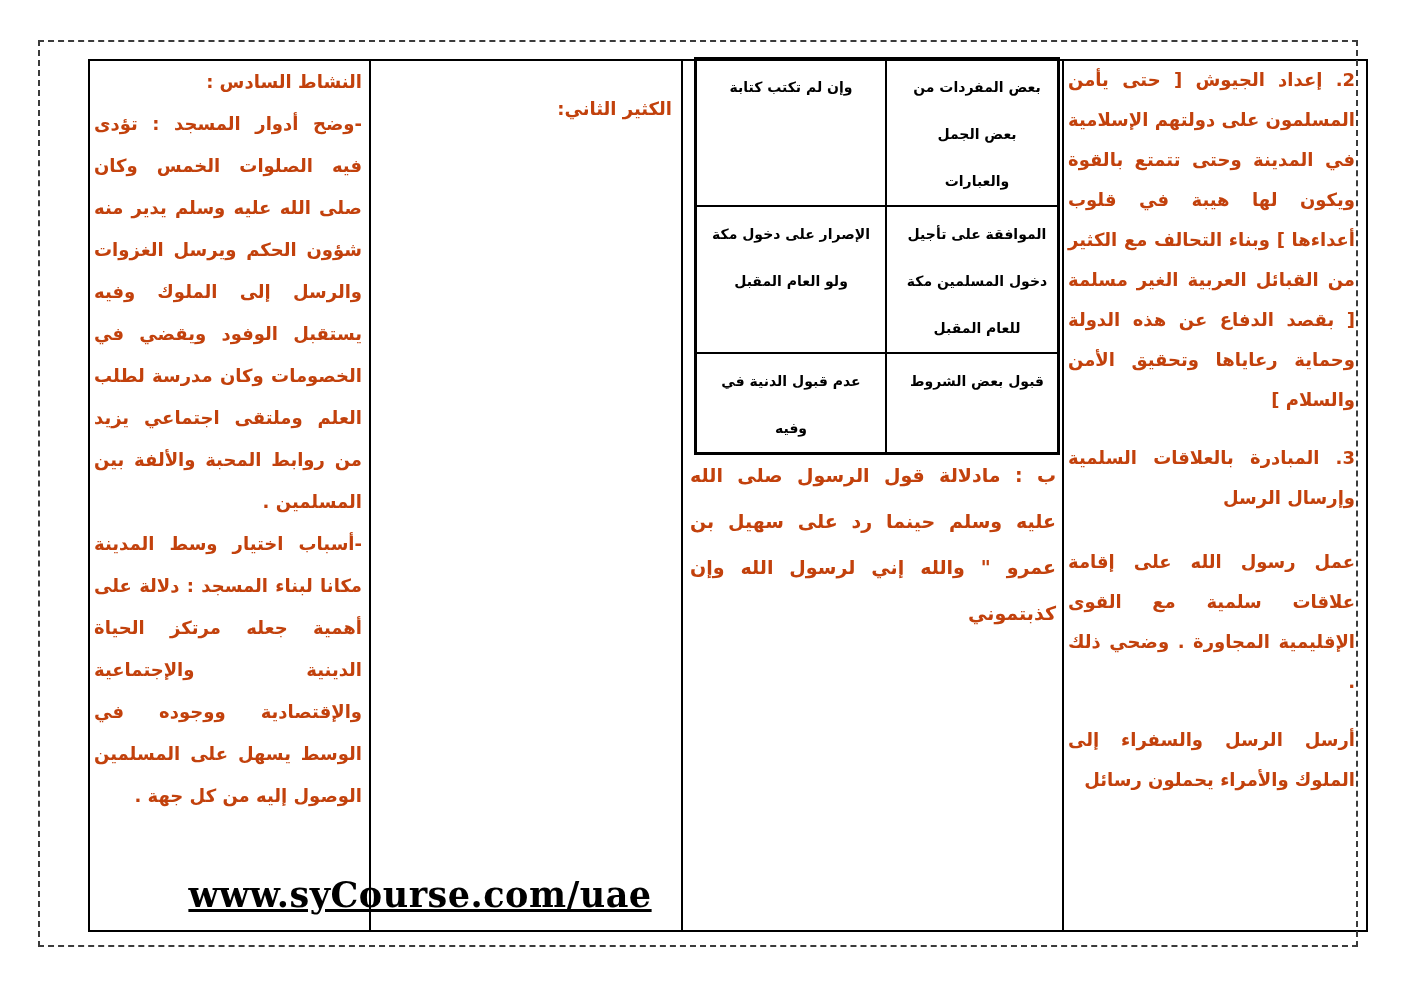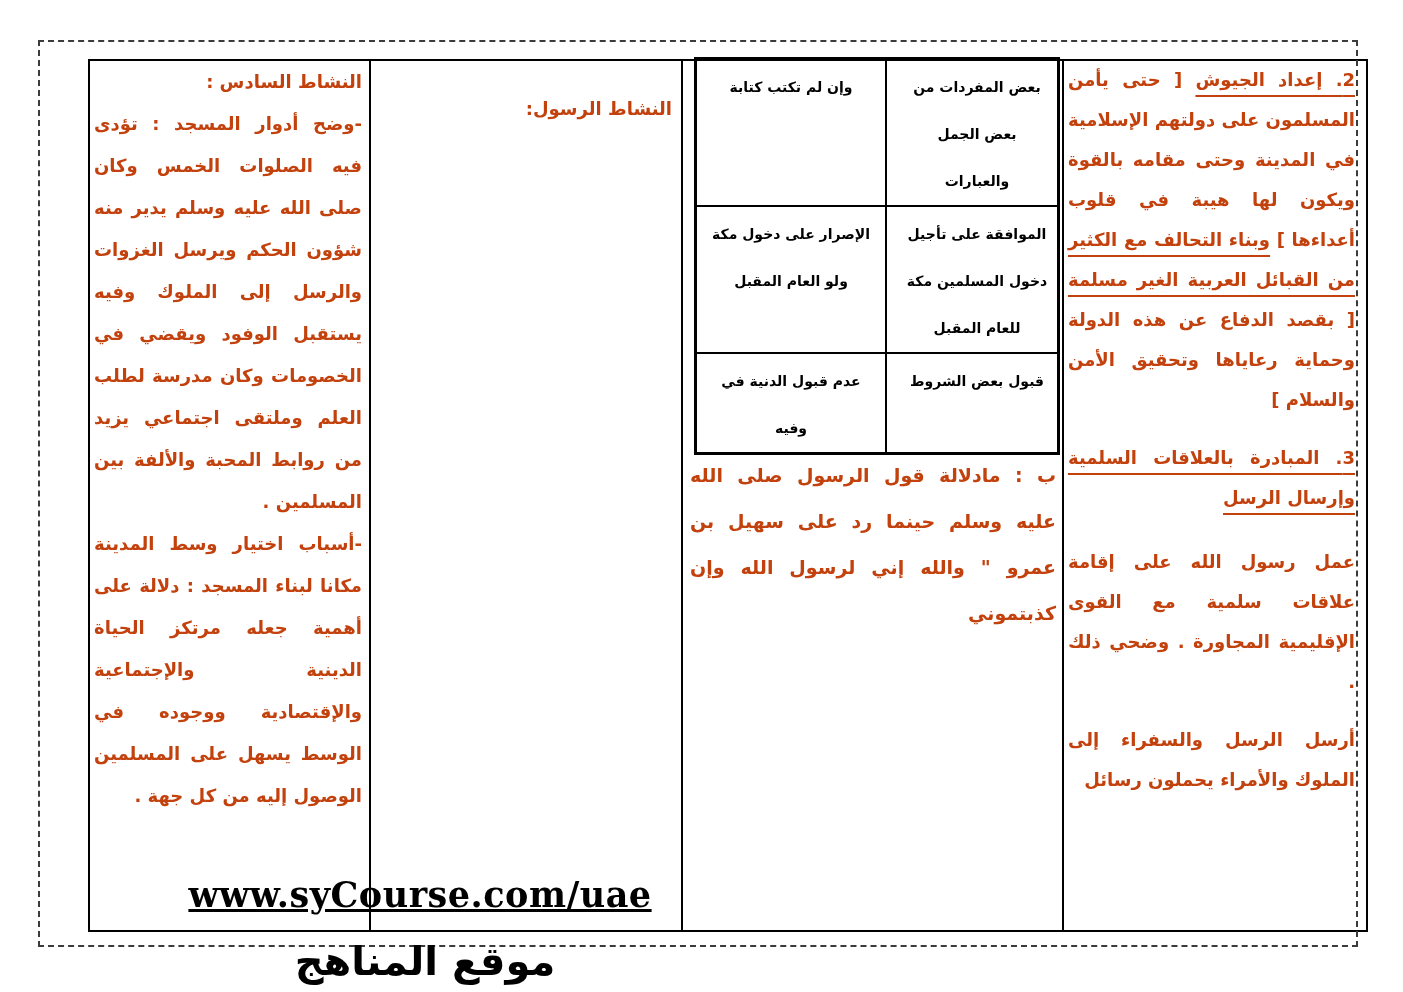--- a/index.html
+++ b/index.html
@@ -30,21 +30,20 @@
   .vline.v2{left:681px;}
   .vline.v3{left:1062px;}
 
   .ar{
     direction:rtl;
     font-weight:bold;
     text-align:justify;
     color:#c2410c;
   }
   .u{
-    text-decoration:underline;
     text-decoration-thickness:2px;
     text-underline-offset:9px;
   }
 
   
   .col-activity-six{
     position:absolute;left:94px;top:61px;width:268px;
     font-size:18px;line-height:42px;
   }
   .col-activity-six .title{text-align:right;}
@@ -128,21 +127,21 @@
   <div class="vline v2"></div>
   <div class="vline v3"></div>
 
   <div class="ar col-activity-six">
     <div class="title">النشاط السادس :</div>
     <p>-وضح أدوار المسجد : تؤدى فيه الصلوات الخمس وكان صلى الله عليه وسلم يدير منه شؤون الحكم ويرسل الغزوات والرسل إلى الملوك وفيه يستقبل الوفود ويقضي في الخصومات وكان مدرسة لطلب العلم وملتقى اجتماعي يزيد من روابط المحبة والألفة بين المسلمين .</p>
     <p>-أسباب اختيار وسط المدينة مكانا لبناء المسجد : دلالة على أهمية جعله مرتكز الحياة الدينية والإجتماعية والإقتصادية ووجوده في الوسط يسهل على المسلمين الوصول إليه من كل جهة .</p>
   </div>
 
   <div class="ar col-activity-two">
-    <div class="title">النشاط الرسول:</div>
+    <div class="title">الكثير الثاني:</div>
   </div>
 
   <table class="cmp-table">
     <tbody>
         <tr class="r1">
       <td class="c-right">بعض المفردات من بعض الجمل والعبارات</td>
       <td class="c-left">وإن لم تكتب كتابة</td>
     </tr>
     <tr class="r2">
       <td class="c-right">الموافقة على تأجيل دخول المسلمين مكة للعام المقبل</td>
@@ -153,22 +152,21 @@
       <td class="c-left">عدم قبول الدنية في وفيه</td>
     </tr>
   </tbody>
     </table>
 
   <div class="ar question-b">
     <p class="first">ب : مادلالة قول الرسول صلى الله عليه وسلم حينما رد على سهيل بن عمرو " والله إني لرسول الله وإن كذبتموني</p>
   </div>
 
   <div class="ar col-right">
-    <p class="item2"><span class="u">2. إعداد الجيوش</span><span> [ حتى يأمن المسلمون على دولتهم الإسلامية في المدينة وحتى مقامه بالقوة ويكون لها هيبة في قلوب أعداءها ] </span><span class="u">وبناء التحالف مع الكثير من القبائل العربية الغير مسلمة</span><span> [ بقصد الدفاع عن هذه الدولة وحماية رعاياها وتحقيق الأمن والسلام ]</span></p>
+    <p class="item2"><span class="u">2. إعداد الجيوش</span><span> [ حتى يأمن المسلمون على دولتهم الإسلامية في المدينة وحتى تتمتع بالقوة ويكون لها هيبة في قلوب أعداءها ] </span><span class="u">وبناء التحالف مع الكثير من القبائل العربية الغير مسلمة</span><span> [ بقصد الدفاع عن هذه الدولة وحماية رعاياها وتحقيق الأمن والسلام ]</span></p>
     <span class="item3-title u">3. المبادرة بالعلاقات السلمية وإرسال الرسل</span>
     <p class="sp">عمل رسول الله على إقامة علاقات سلمية مع القوى الإقليمية المجاورة . وضحي ذلك .</p>
     <p>أرسل الرسل والسفراء إلى الملوك والأمراء يحملون رسائل</p>
   </div>
 
   <div class="watermark">www.syCourse.com/uae</div>
-  <div class="site-name">موقع المناهج</div>
 
 </div>
 
 </body></html>

